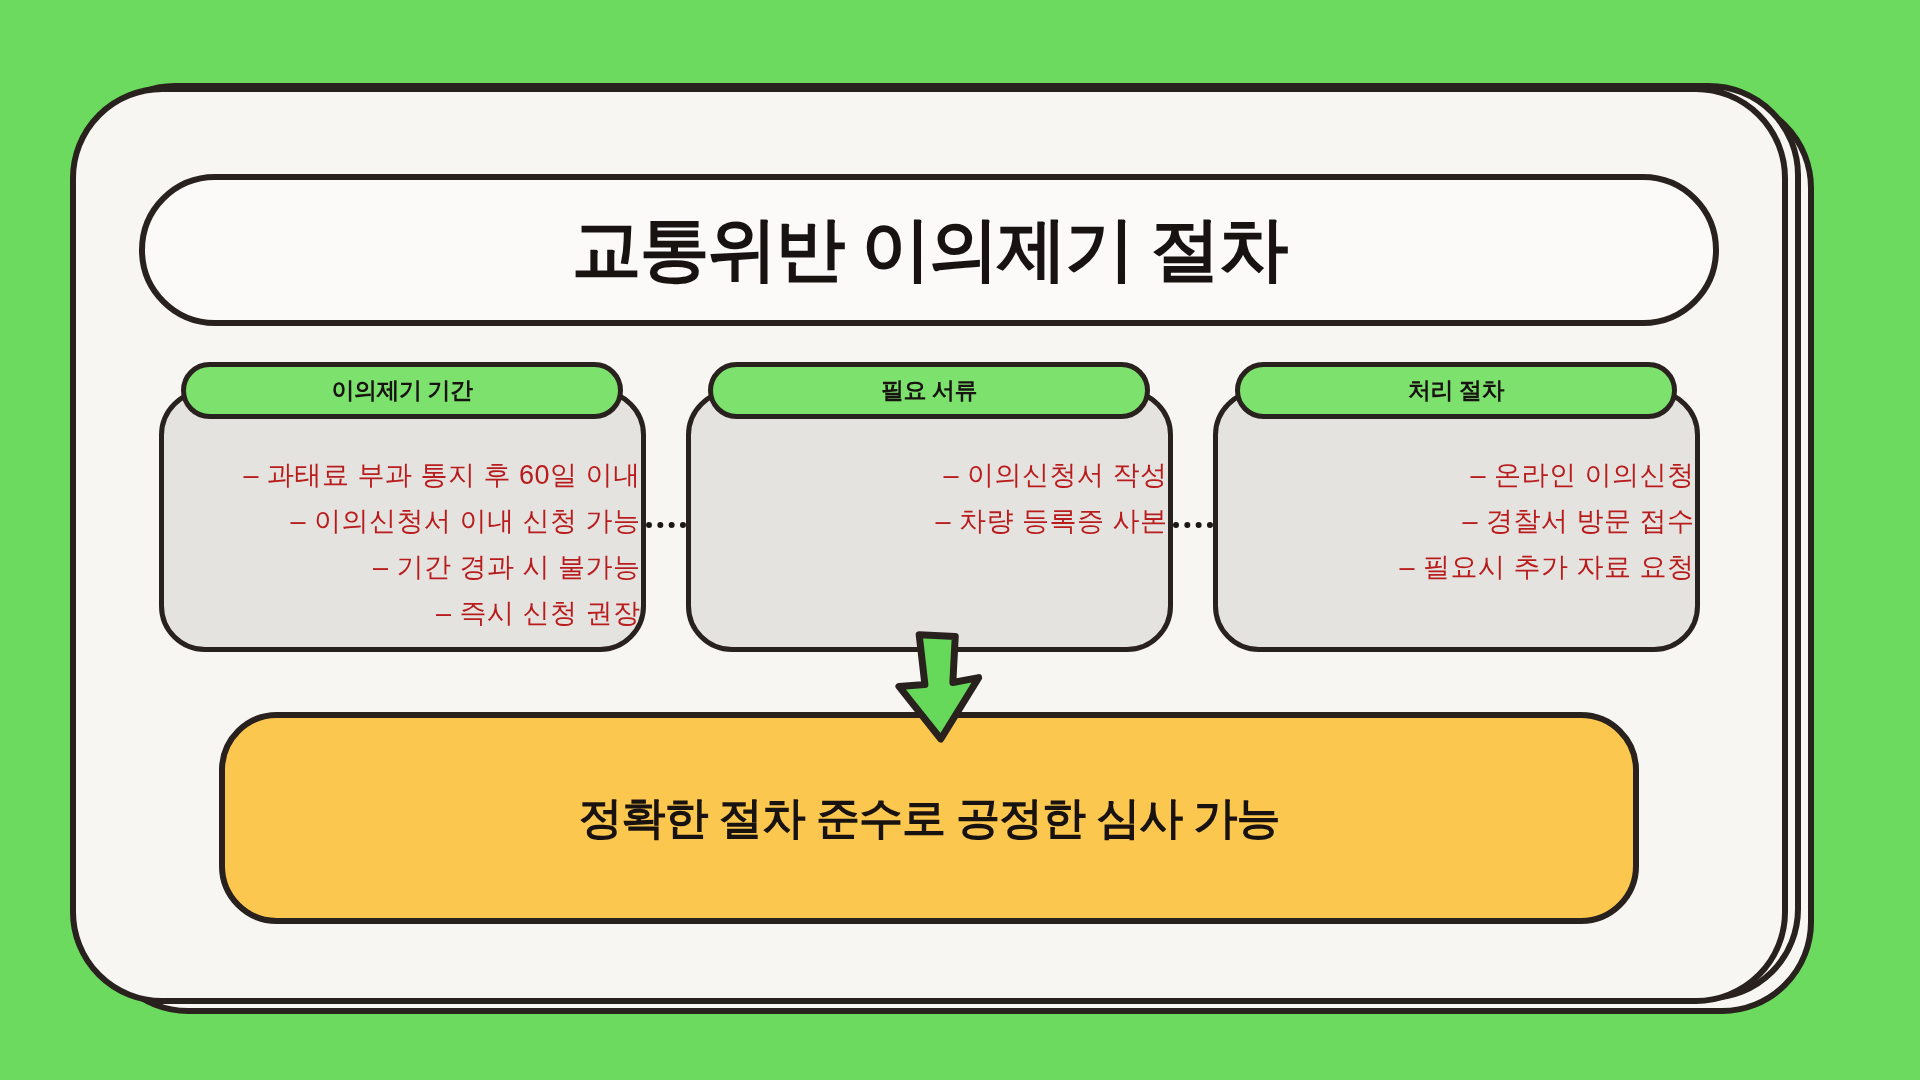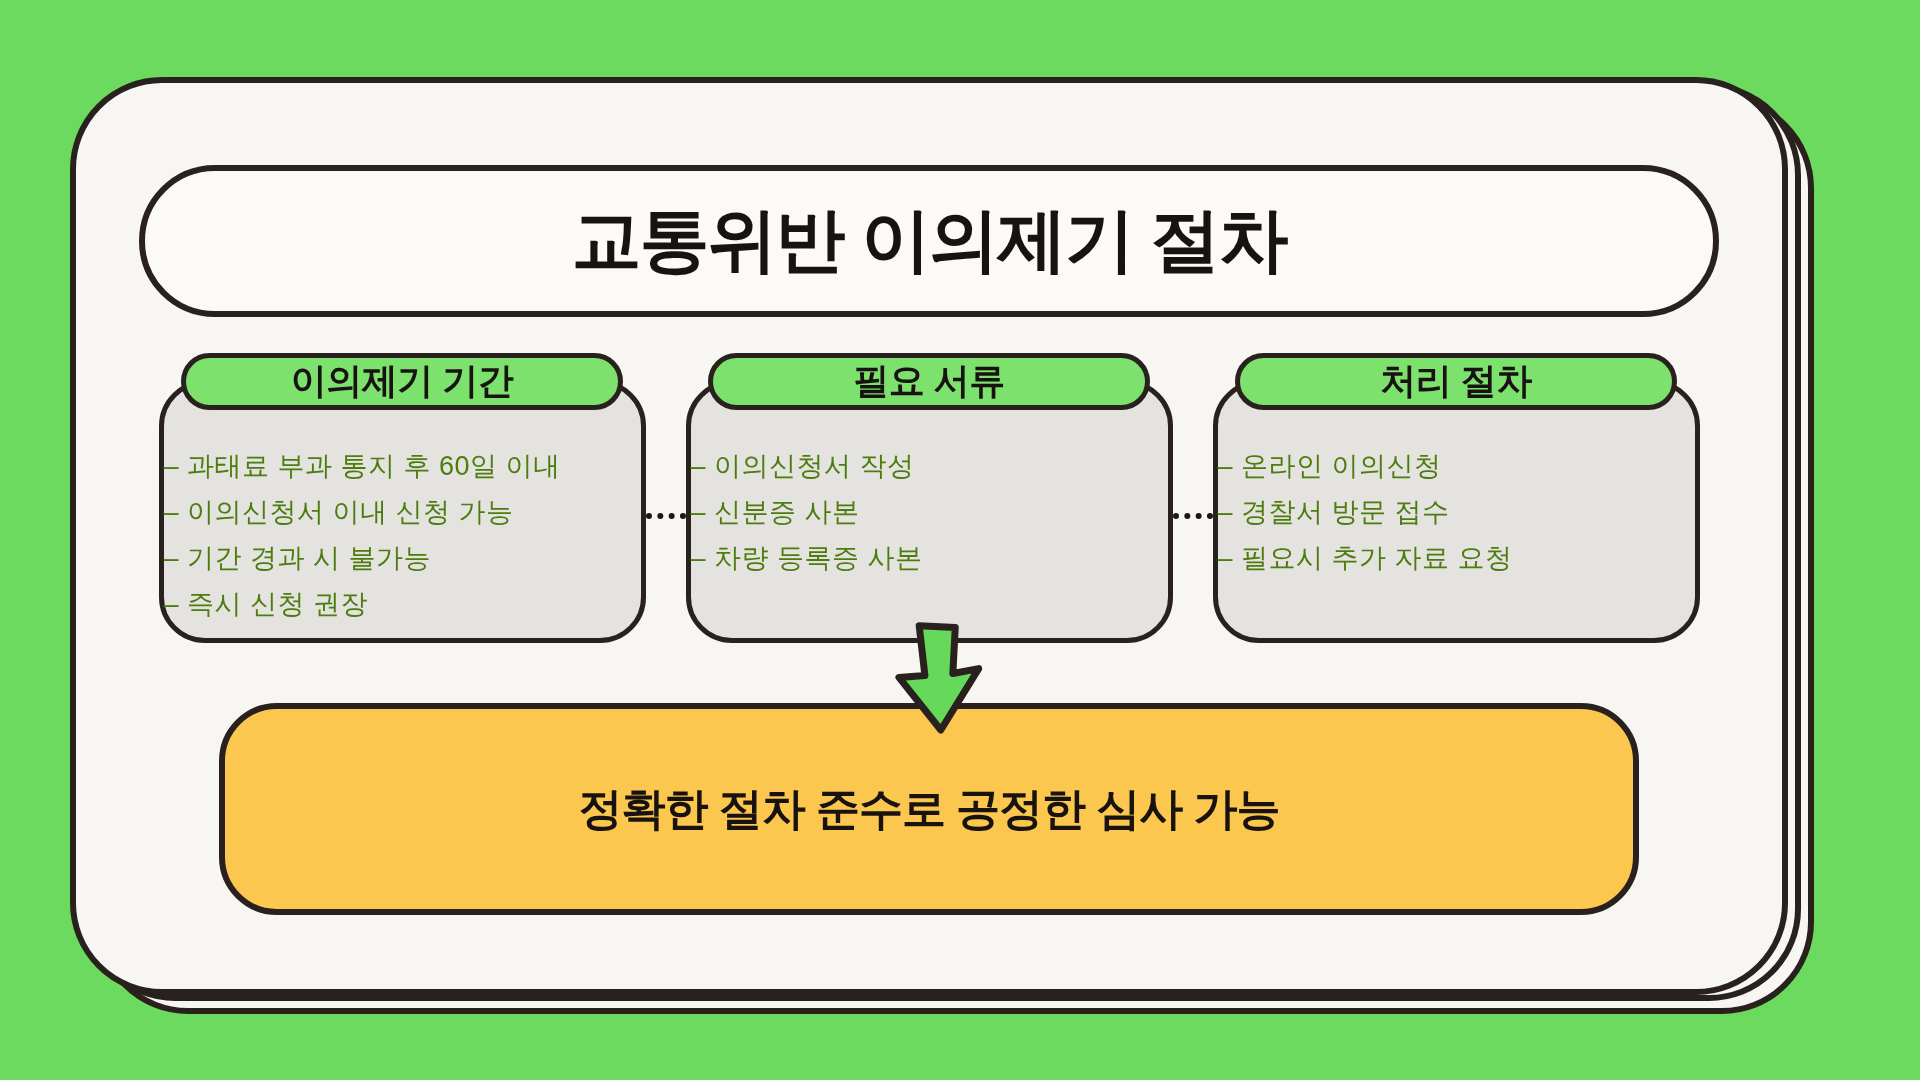--- a/index.html
+++ b/index.html
@@ -10,21 +10,21 @@
     position:relative;
   }
   .card-stack { position:absolute; left:70px; top:70px; width:1718px; height:918px; }
   .stack-layer {
     position:absolute; width:1718px; height:918px;
     background:#f7f6f3; border:6px solid #29211d; border-radius:92px;
   }
   .stack-layer.layer-2 { left:26px; top:26px; }
   .stack-layer.layer-1 { left:13px; top:13px; }
   .main-card {
-    position:absolute; left:0; top:7px; width:1718px; height:918px;
+    position:absolute; left:0; top:16px; width:1718px; height:918px;
     background:#f7f6f3; border:6px solid #29211d; border-radius:92px;
   }
   .title-pill {
     width:1580px; height:152px; margin:82px auto 0;
     background:#fbfaf8; border:6px solid #29211d; border-radius:80px;
     display:flex; align-items:center; justify-content:center;
   }
   .title-pill h1 {
     font-size:70px; font-weight:900; color:#181210; letter-spacing:-2px;
   }
@@ -32,30 +32,30 @@
     margin-top:36px; display:flex; justify-content:center; align-items:flex-start;
   }
   .column { position:relative; width:487px; height:290px; }
   .column-box {
     position:absolute; left:0; right:0; top:27px; bottom:0;
     background:#e4e3e0; border:5px solid #29211d; border-radius:46px;
     display:flex; flex-direction:column; justify-content:flex-start;
     padding-top:58px;
   }
   .column-box p {
-    text-align:left; font-size:27px; line-height:46px; color:#4d7c0f;
+    text-align:right; font-size:27px; line-height:46px; color:#b91c1c;
     letter-spacing:0.5px; font-weight:500;
   }
   .column-pill {
     position:absolute; left:50%; transform:translateX(-50%); top:0;
     width:442px; height:57px; z-index:2;
     background:#7de16e; border:5px solid #29211d; border-radius:32px;
     display:flex; align-items:center; justify-content:center;
   }
-  .column-pill span { font-size:36px; font-weight:800; color:#181210; letter-spacing:-0.5px; }
+  .column-pill span { font-size:23px; font-weight:800; color:#181210; letter-spacing:-0.5px; }
   .connector {
     width:40px; height:0; align-self:flex-start; margin-top:160px;
     border-top:6px dotted #1c1713;
   }
   .down-arrow {
     position:absolute; left:811px; top:536px; width:104px; height:118px; z-index:3;
     transform:rotate(-2deg);
   }
   .footer-banner {
     position:relative; width:1420px; height:212px; margin:60px auto 0;
@@ -95,21 +95,20 @@
         </section>
 
         <div class="connector"></div>
 
         <section class="column">
           <div class="column-pill">
             <span>필요 서류</span>
           </div>
           <div class="column-box">
             <p>– 이의신청서 작성</p>
-            <p>– 신분증 사본</p>
             <p>– 차량 등록증 사본</p>
           </div>
         </section>
 
         <div class="connector"></div>
 
         <section class="column">
           <div class="column-pill">
             <span>처리 절차</span>
           </div>

